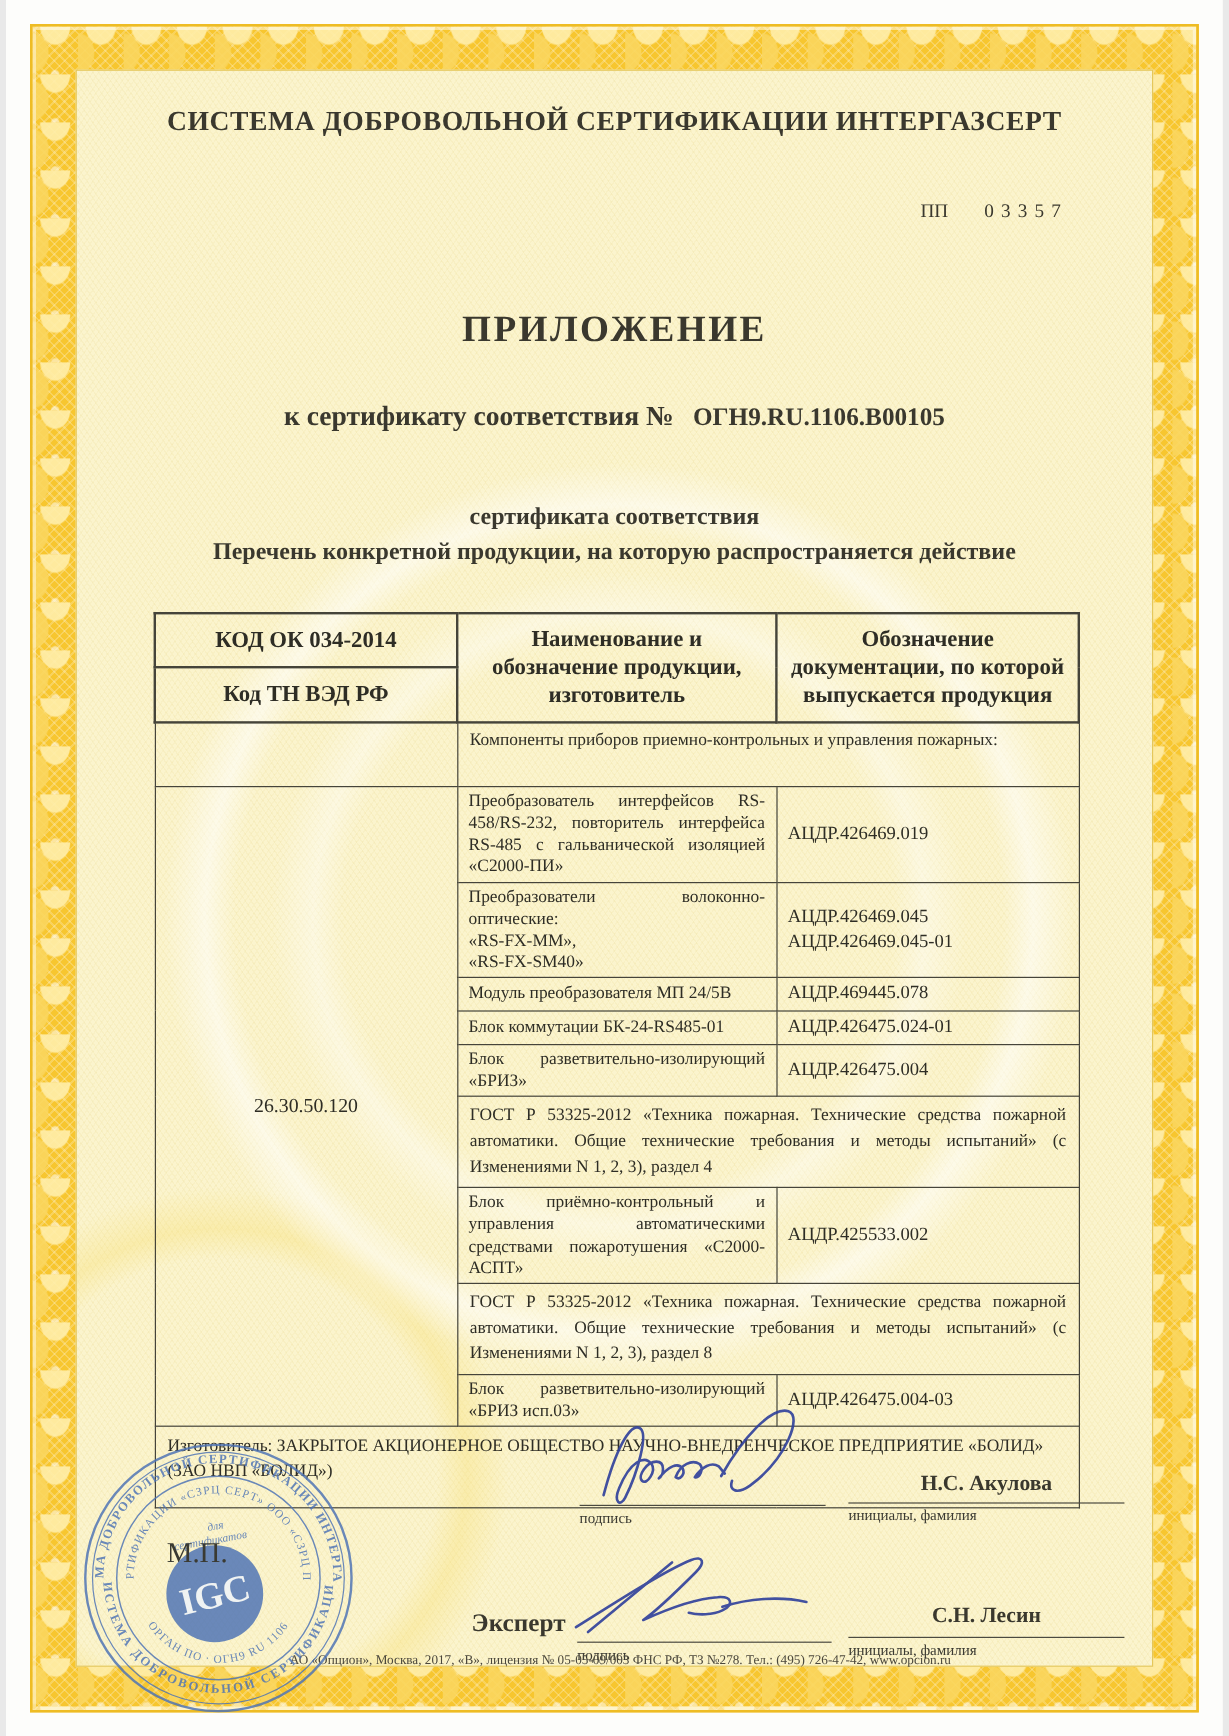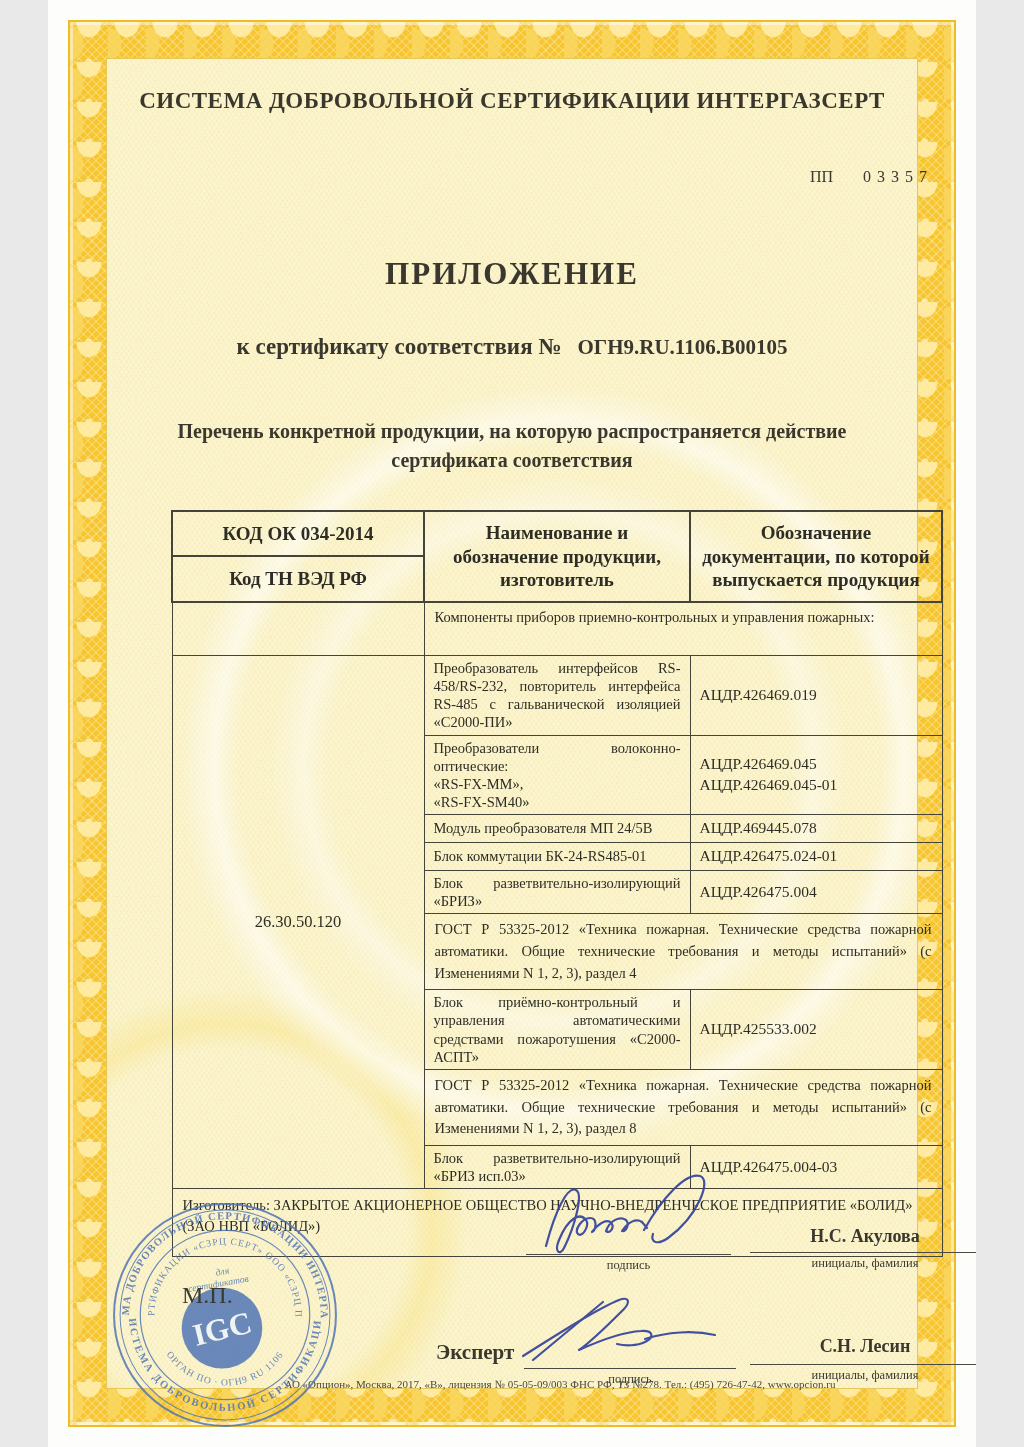--- a/index.html
+++ b/index.html
@@ -1,17 +1,17 @@
 <!DOCTYPE html>
 <html><head>
 <meta charset="utf-8">
 <style>
   html,body{margin:0;padding:0;background:#e9e9e9;}
   #paper{
-    position:relative; width:928px; height:1447px; margin:0 auto;
+    position:relative; width:1014px; height:1447px; margin:0 auto;
     background:#fdfdfb; overflow:hidden;
     font-family:"Liberation Serif","DejaVu Serif",serif; color:#33322a;
   }
   
   .border-band{
     position:absolute; inset:20px; z-index:1;
     background-color:#f7c62f;
     background-image:
       radial-gradient(circle at 50% 100%, rgba(255,255,255,.55) 0 3px, rgba(255,255,255,0) 4px),
       radial-gradient(18px 22px at 50% 0%, rgba(255,238,170,.9) 0 12px, rgba(255,238,170,0) 13px),
@@ -69,21 +69,21 @@
   tr.r8{height:34px;}
   
   .sig-label{font-weight:bold; font-size:21px; color:#3a382e; z-index:4;}
   .lbl-head{top:1222px; left:96px;}
   .lbl-expert{top:1340px; left:388px;}
   .sig-line{border-top:1.5px solid #4b4a40; z-index:4;}
   .line-sig1{top:1254px; left:478px; width:205px;}
   .line-name1{top:1252px; left:702px; width:230px;}
   .line-sig2{top:1368px; left:476px; width:212px;}
   .line-name2{top:1364px; left:702px; width:230px;}
-  .sig-caption{font-size:12.5px; color:#3c3b33; text-align:center; z-index:4;}
+  .sig-caption{font-size:12.5px; color:#3c3b33; z-index:4;}
   .cap-sig1{top:1258px; left:478px; width:205px;}
   .cap-name1{top:1256px; left:702px; width:230px;}
   .cap-sig2{top:1372px; left:476px; width:212px;}
   .cap-name2{top:1368px; left:702px; width:230px;}
   .sig-name{font-size:18px; font-weight:bold; text-align:center; color:#3a382e; z-index:4;}
   .name1{top:1226px; left:702px; width:230px;}
   .name2{top:1336px; left:702px; width:230px;}
   .mp-mark{top:1282px; left:90px; font-size:24px; color:#3a3a32; z-index:7;margin-left:44px;}
   .ink{position:absolute; z-index:5;}
   .ink1{top:1168px; left:468px; width:225px; height:95px;}
@@ -107,22 +107,22 @@
     <span>ПП</span><span class="pp-num">03357</span>
   </div>
 
   <div class="abs z3 doc-title">ПРИЛОЖЕНИЕ</div>
 
   <div class="abs z3 cert-line">
     <span class="cert-prefix">к сертификату соответствия №</span><span class="cert-num">ОГН9.RU.1106.В00105</span>
   </div>
 
   <div class="abs z3 scope">
+    <div>сертификата соответствия</div>
     <div>Перечень конкретной продукции, на которую распространяется действие</div>
-    <div>сертификата соответствия</div>
   </div>
 
   <table class="cert-table">
     <colgroup>
         <col style="width:252px">
         <col style="width:266px">
         <col style="width:252px">
       </colgroup>
     <thead>
       <tr class="h1">

